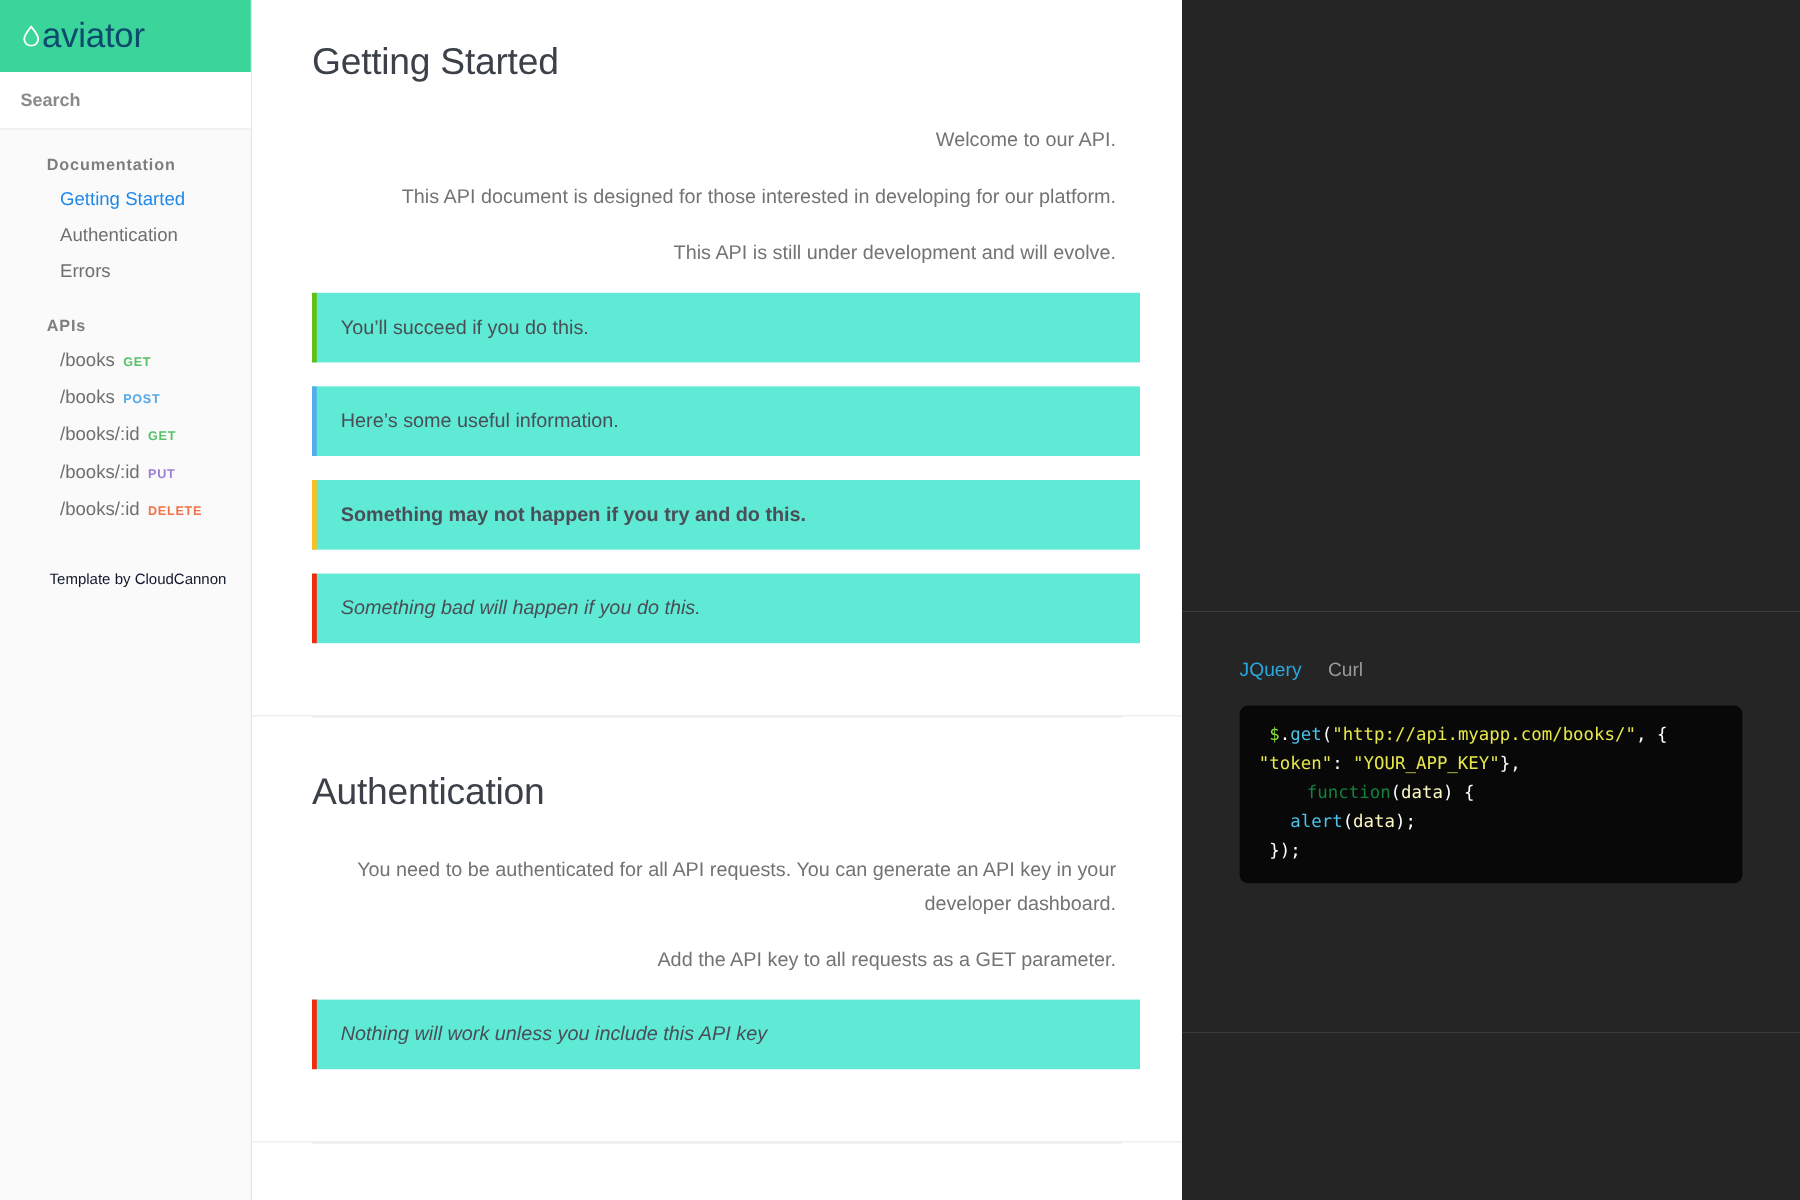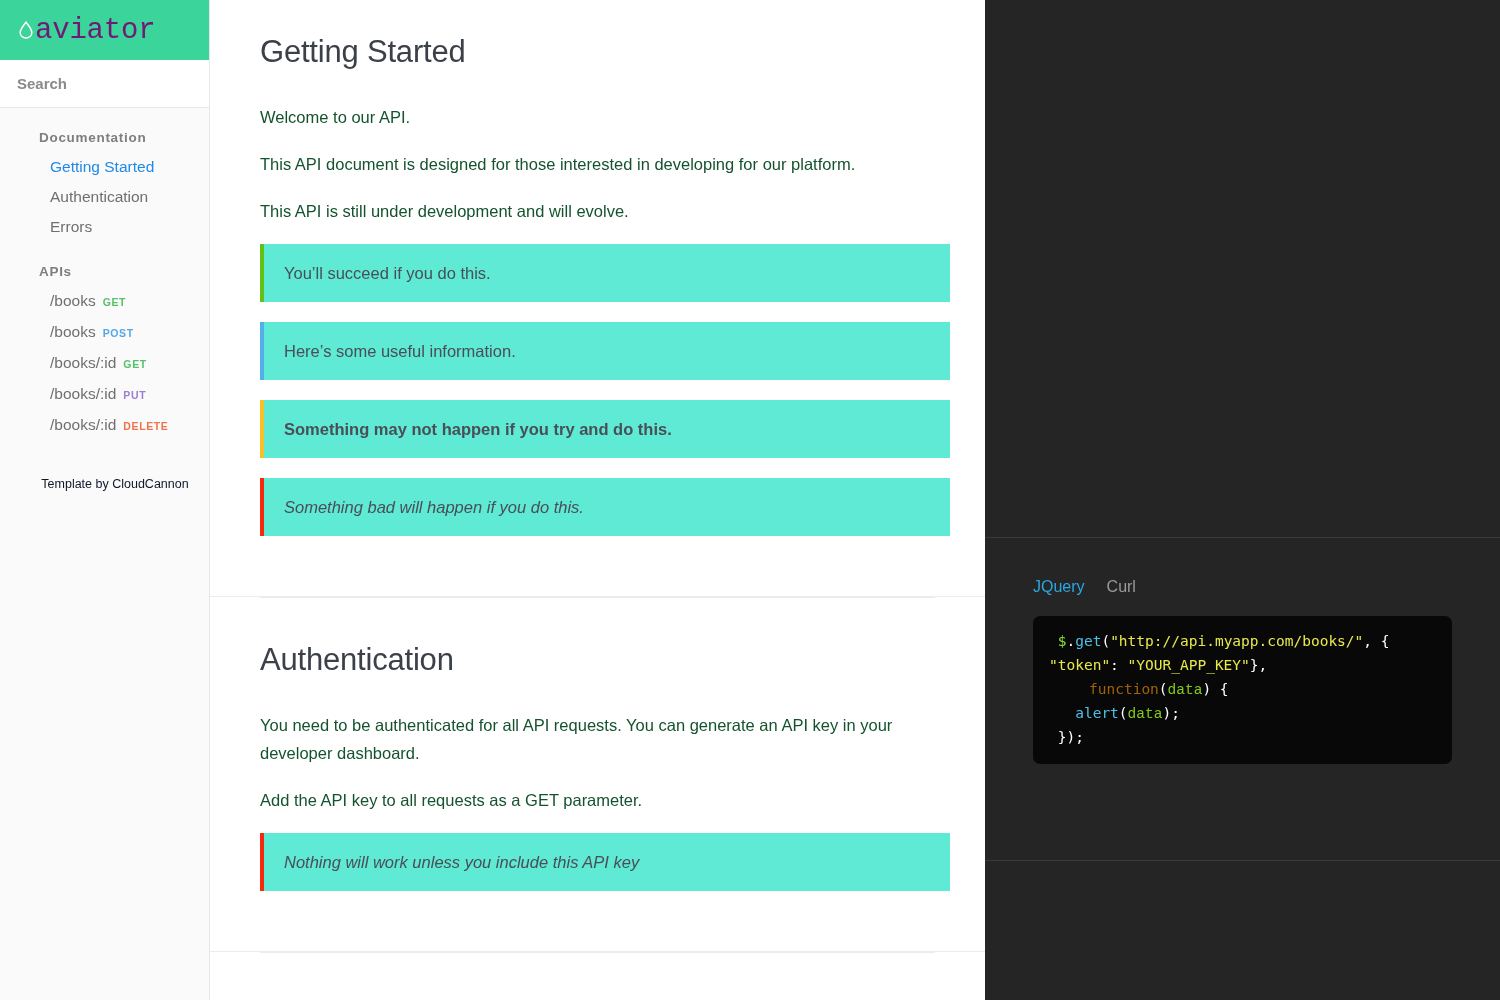--- a/index.html
+++ b/index.html
@@ -21,22 +21,22 @@
   .logo-bar {
     height: 60px; background: #3bd49a;
     display: flex; align-items: center;
     padding-left: 18px;
   }
   .logo-drop {
     width: 16px; height: 18px; margin-right: 1px;
     flex: 0 0 16px; display: block;
   }
   .logo-text {
-    font-family: Liberation Mono, monospace;
-    font-size: 29px; color: #701a75; line-height: 1;
+    font-family: Liberation Sans, sans-serif;
+    font-size: 29px; color: #0c4a6e; line-height: 1;
     letter-spacing: -0.2px;
   }
   .search-box {
     height: 48px; background: #ffffff;
     border-bottom: 1px solid #e9e9e9;
     display: flex; align-items: center;
     padding-left: 17px;
   }
   .search-input {
     border: none; outline: none; background: transparent;
@@ -85,22 +85,22 @@
   .section { padding: 0 50px 0 50px; }
   .section-inner { padding: 34px 0 40px 0; }
   .section + .section .section-inner { border-top: 1px solid #ececec; padding-top: 44px; }
   .section.sec-divider { border-top: 1px solid #ececec; }
 
   h1.section-title {
     font-size: 31px; font-weight: normal; color: #3c4049;
     letter-spacing: -0.2px; margin-bottom: 33px;
   }
   p.para {
-    font-size: 16.5px; color: #14532d; line-height: 28px;
-    margin-bottom: 19px; max-width: 670px;
+    font-size: 16.5px; color: #737373; line-height: 28px;
+    margin-bottom: 19px; max-width: 670px; text-align: right;
   }
 
   .callout {
     background: #5eead4; border-left: 4px solid #999;
     padding: 17px 20px; margin-bottom: 20px;
     font-size: 16.5px; color: #4a4e57; line-height: 24px;
     width: 690px;
   }
   .callout.success { border-left-color: #62c013; }
   .callout.info    { border-left-color: #54aeea; }
@@ -110,43 +110,43 @@
   
   .code-panel {
     flex: 1 1 auto; height: 1000px;
     background: #252525; position: relative;
   }
   .code-block-zone {
     border-top: 1px solid #3a3a3a;
     position: absolute; left: 0; right: 0;
   }
   .cz-1 { top: 0; height: 537px; border-top: none; }
-  .cz-2 { top: 537px; height: 323px; }
+  .cz-2 { top: 509px; height: 323px; }
   .cz-3 { top: 860px; bottom: 0; }
   .code-tabs {
     display: flex; gap: 22px; padding: 40px 0 0 48px;
   }
   .code-tab {
     font-size: 16px; color: #9a9a9a; cursor: pointer;
   }
   .code-tab.active { color: #29a8e0; }
   .code-box {
     margin: 20px 48px 0 48px;
     background: #080808; border-radius: 7px;
     padding: 14px 16px;
     font-family: "Liberation Mono", monospace;
     font-size: 14.5px; line-height: 23px;
     color: #ffffff; white-space: pre-wrap;
     word-break: break-word;
   }
   .tok-var  { color: #8ae234; }
   .tok-fn   { color: #4fc1e9; }
   .tok-str  { color: #e8e84a; }
-  .tok-kw   { color: #a16207; margin-left: 40px; }
-  .tok-arg  { color: #84cc16; font-family: Liberation Mono, monospace; }
+  .tok-kw   { color: #15803d; margin-left: 40px; }
+  .tok-arg  { color: #fef9c3; }
   .tok-p    { color: #ffffff; }
 </style>
 </head>
 <body>
 
 <div class="app">
 
   <aside class="sidebar">
 
     <div class="logo-bar">

